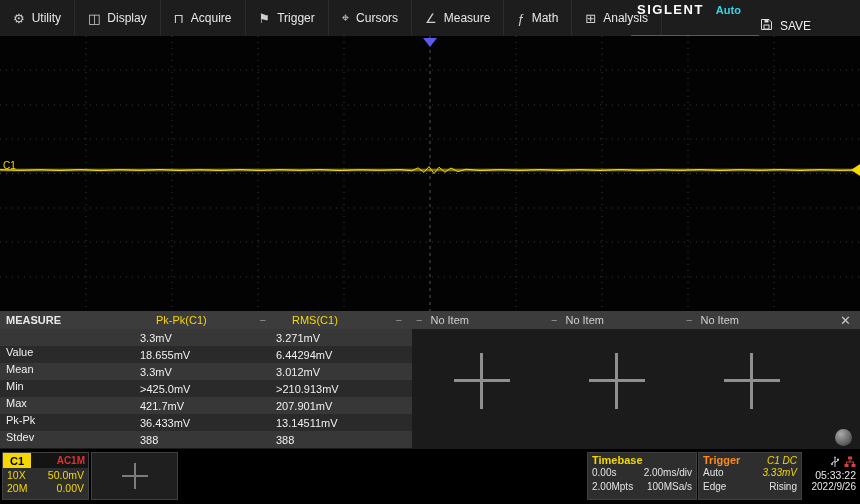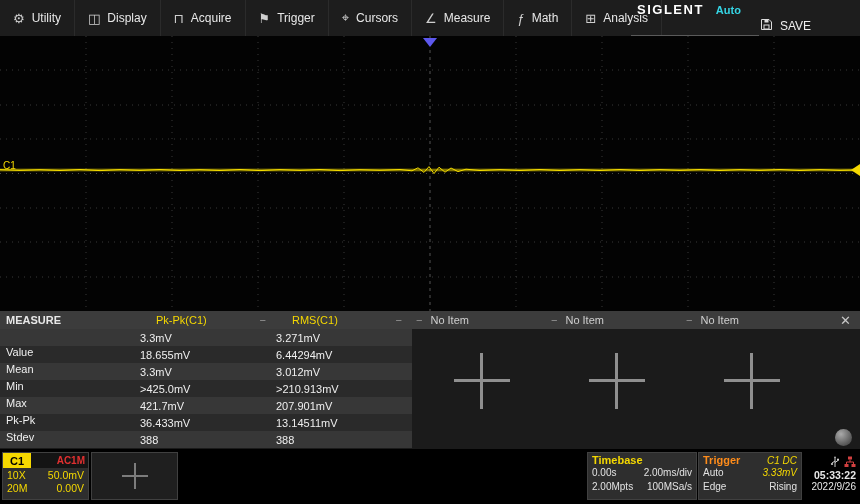--- a/index.html
+++ b/index.html
@@ -60,21 +60,21 @@
   .add-cross::after{content:"";position:absolute;left:12px;top:0;width:2px;height:26px;background:#7c7c7c;}
   .tb-box{left:587px;width:110px;}
   .tb-title{color:#f5d800;font-weight:bold;font-size:11px;padding:1px 4px 0;}
   .kv-row{display:flex;justify-content:space-between;padding:0 4px;line-height:14px;}
   .tr-box{left:698px;width:104px;}
   .tr-head{display:flex;justify-content:space-between;align-items:baseline;padding:1px 4px 0;}
   .tr-title{color:#ff8c1a;font-weight:bold;font-size:11px;}
   .yellow{color:#f5d800;font-style:italic;}
   .clock{position:absolute;top:5px;left:798px;width:60px;text-align:right;padding-right:2px;box-sizing:border-box;}
   .clock-icons{display:flex;justify-content:flex-end;gap:4px;height:13px;}
-  .clock-time{font-size:10.5px;color:#e8e8e8;margin-top:2px;font-weight:bold;}
+  .clock-time{font-size:10.5px;color:#e8e8e8;margin-top:2px;}
   .clock-date{font-size:10px;color:#e8e8e8;}
 </style>
 </head>
 <body>
 
 <div id="app">
 
   <header id="menubar">
     <div class="menu-item">
       <span class="mi-icon">⚙</span>

